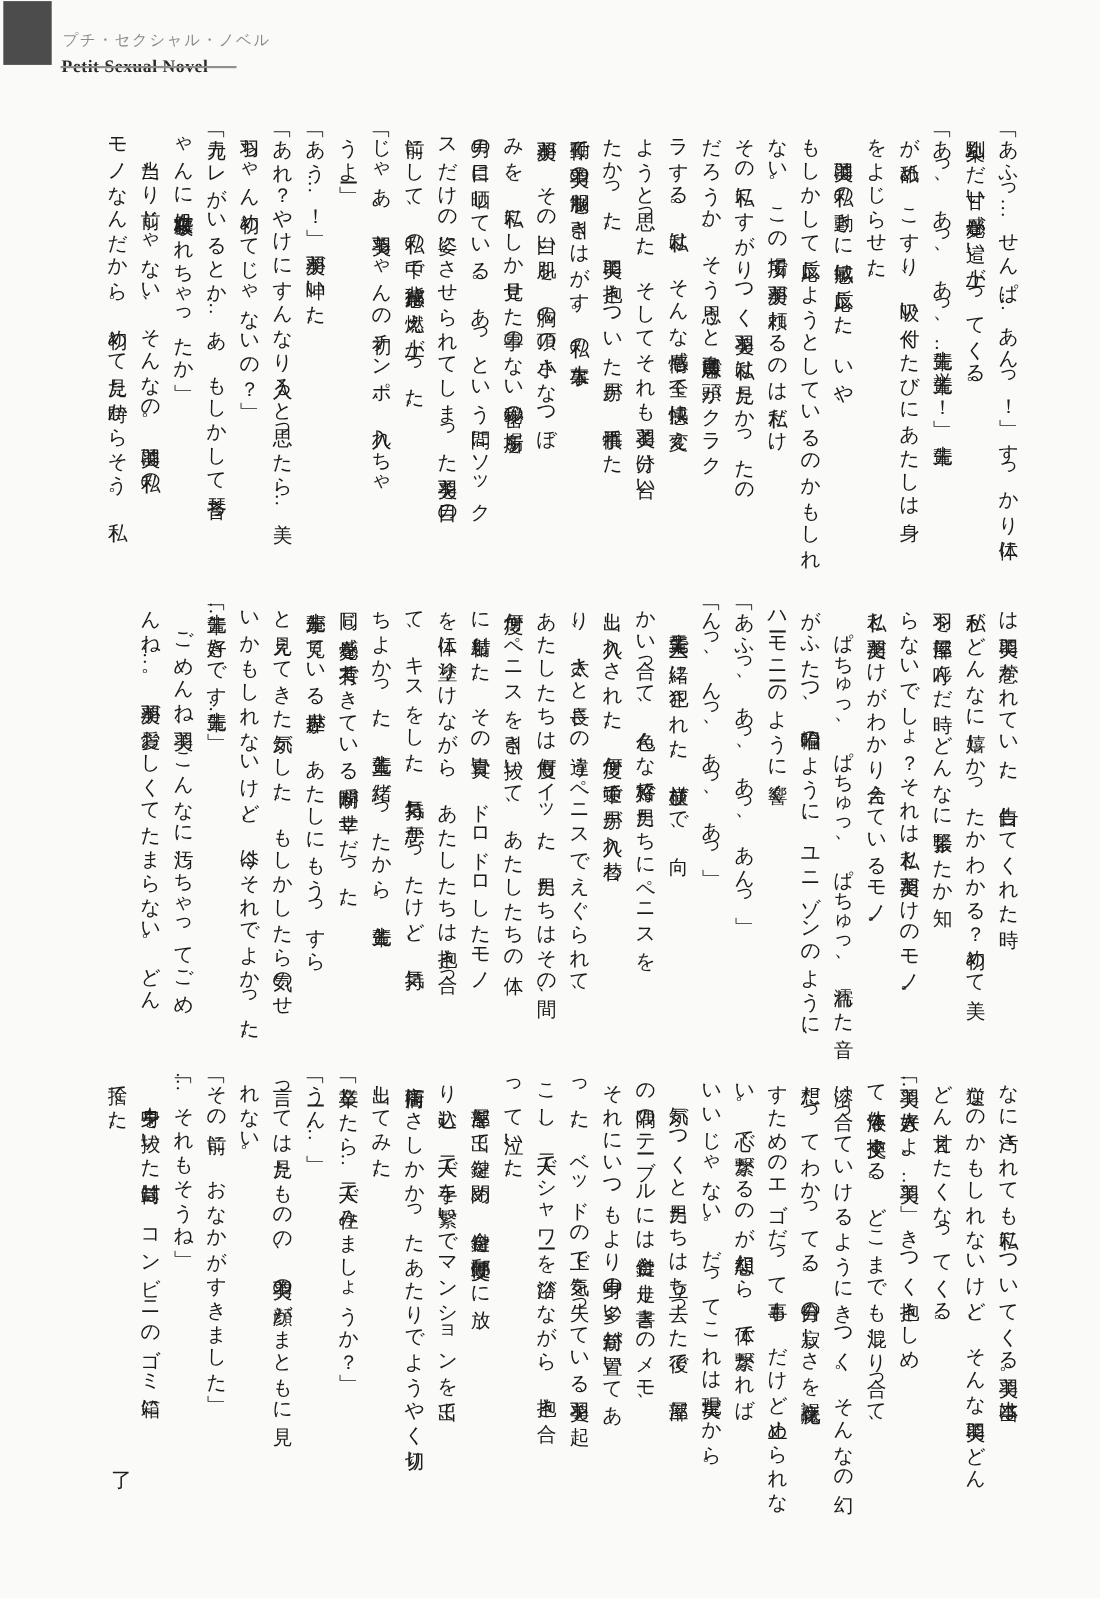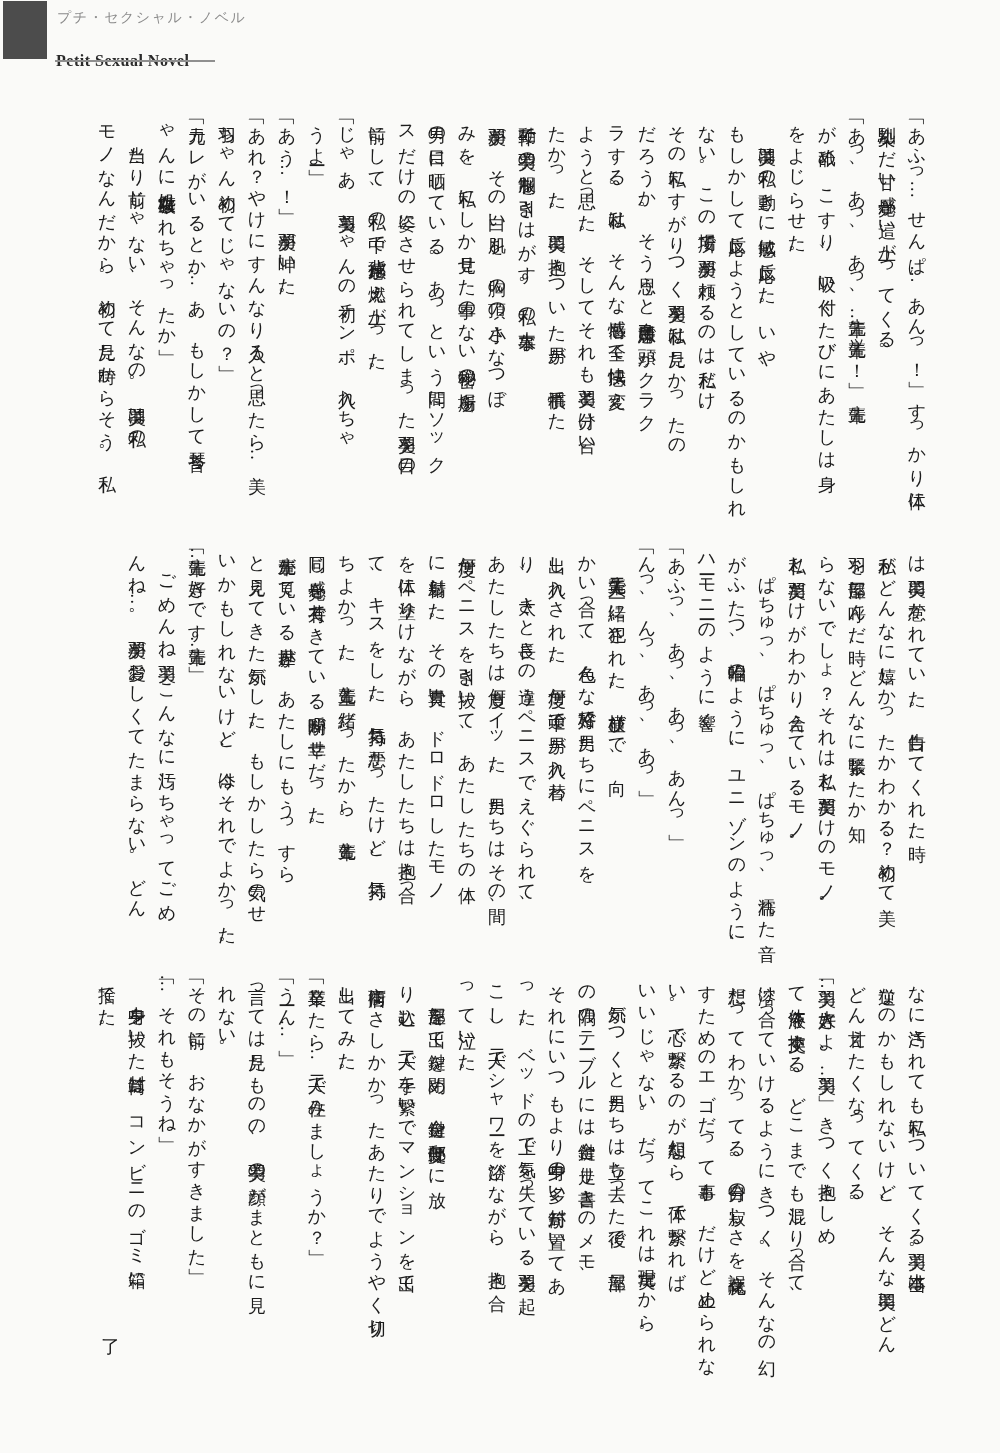--- a/index.html
+++ b/index.html
@@ -12,21 +12,21 @@
     font-family:"Liberation Serif","DejaVu Serif",serif;
     overflow:hidden;
   }
   
   .logo-square{
     position:absolute;left:3px;top:1px;
     width:44px;height:58px;
     background:#4c4c4c;
   }
   .title-ja{
-    position:absolute;left:57px;top:10px;
+    position:absolute;left:57px;top:29px;
     font-size:14px;line-height:14px;
     letter-spacing:1.5px;
     color:#8b8b8b;
     font-family:"Liberation Sans","DejaVu Sans",sans-serif;
     white-space:nowrap;
   }
   .title-en{
     position:absolute;left:56px;top:50px;
     font-size:16px;line-height:22px;
     font-weight:700;

